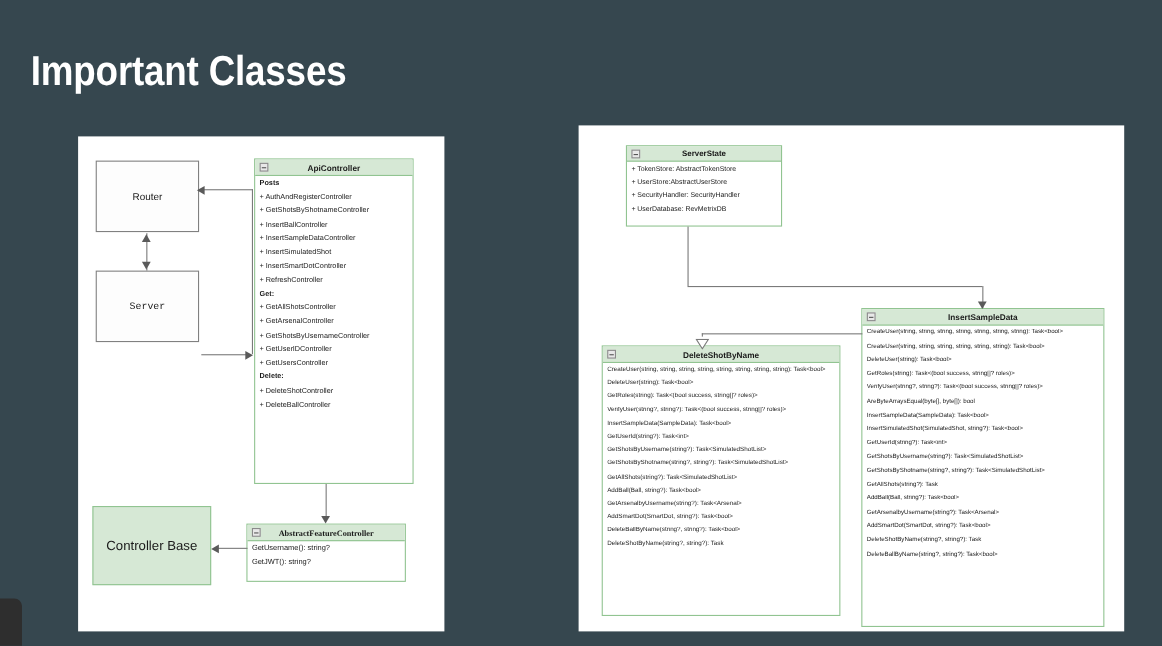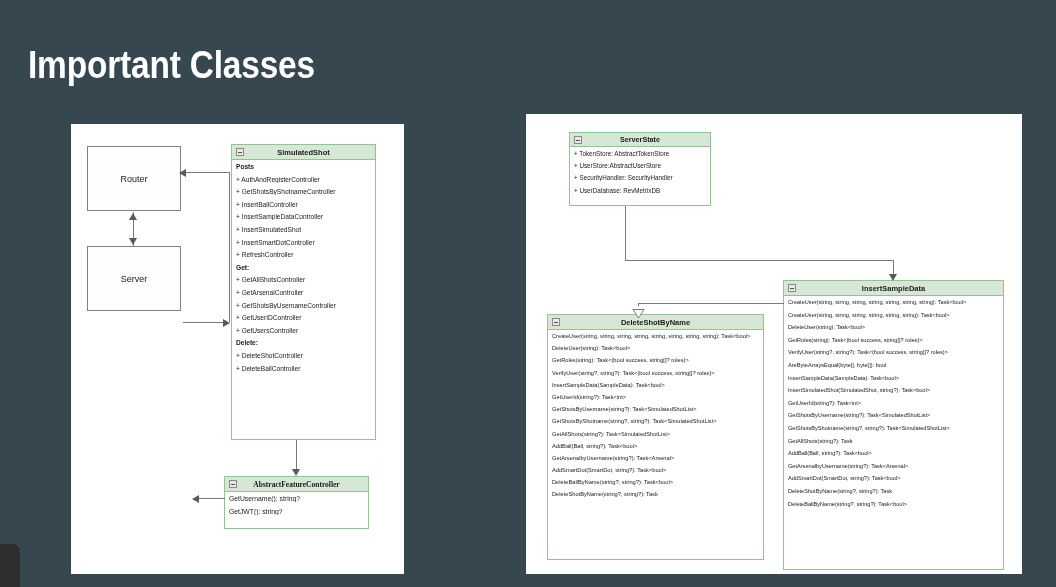--- a/index.html
+++ b/index.html
@@ -72,33 +72,36 @@
 
 <div id="slide-title">Important Classes</div>
 <div id="corner-block"></div>
 
 <div class="canvas" id="canvas-left">
 
   <div class="plain" style="left:16px;top:22px;width:94px;height:65px;font-size:9px;">
     <span>Router</span>
   </div>
 
-  <div class="plain" style="left:16px;top:122px;width:94px;height:65px;font-size:9px;">
+  <div class="plain" style="left:16px;top:122px;width:94px;height:65px;font-size:9px;font-family:Liberation Mono, monospace;">
     <span>Server</span>
   </div>
 
   <div class="ln v" style="left:62px;top:88px;height:34px;"></div>
   <div class="arrow-solid a-up" style="left:58px;top:89px;"></div>
   <div class="arrow-solid a-down" style="left:58px;top:114px;"></div>
 
+  <div class="plain green" style="left:13px;top:336px;width:108px;height:72px;font-size:12px;">
+    <span>Controller Base</span>
+  </div>
 
   <div class="uml" style="left:160px;top:20px;width:145px;height:296px;">
     <div class="uml-head" style="height:15px;line-height:15px;font-size:7.5px;">
       <span class="collapse"></span>
-      <span>SimulatedShot</span>
+      <span>ApiController</span>
     </div>
     <div class="uml-body" style="font-size:6.6px;" id="api-members">
         <div class="m bold" style="margin-bottom: 5.6px;">Posts</div>
         <div class="m" style="margin-bottom: 5.6px;">+ AuthAndRegisterController</div>
         <div class="m" style="margin-bottom: 5.6px;">+ GetShotsByShotnameController</div>
         <div class="m" style="margin-bottom: 5.6px;">+ InsertBallController</div>
         <div class="m" style="margin-bottom: 5.6px;">+ InsertSampleDataController</div>
         <div class="m" style="margin-bottom: 5.6px;">+ InsertSimulatedShot</div>
         <div class="m" style="margin-bottom: 5.6px;">+ InsertSmartDotController</div>
         <div class="m" style="margin-bottom: 5.6px;">+ RefreshController</div>

